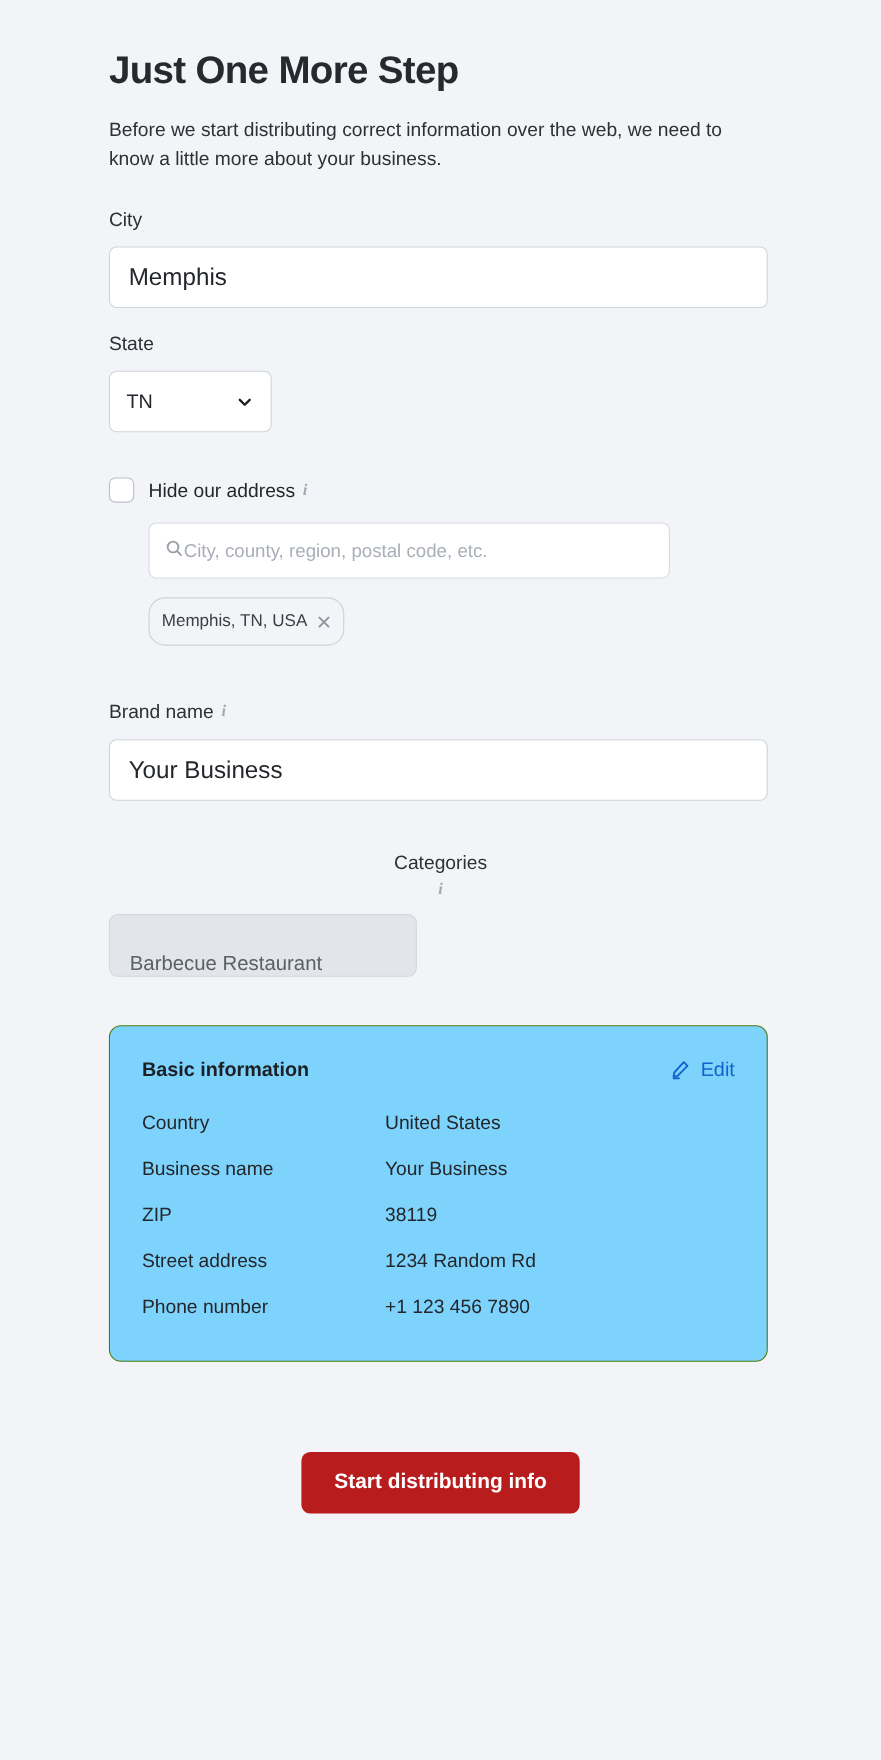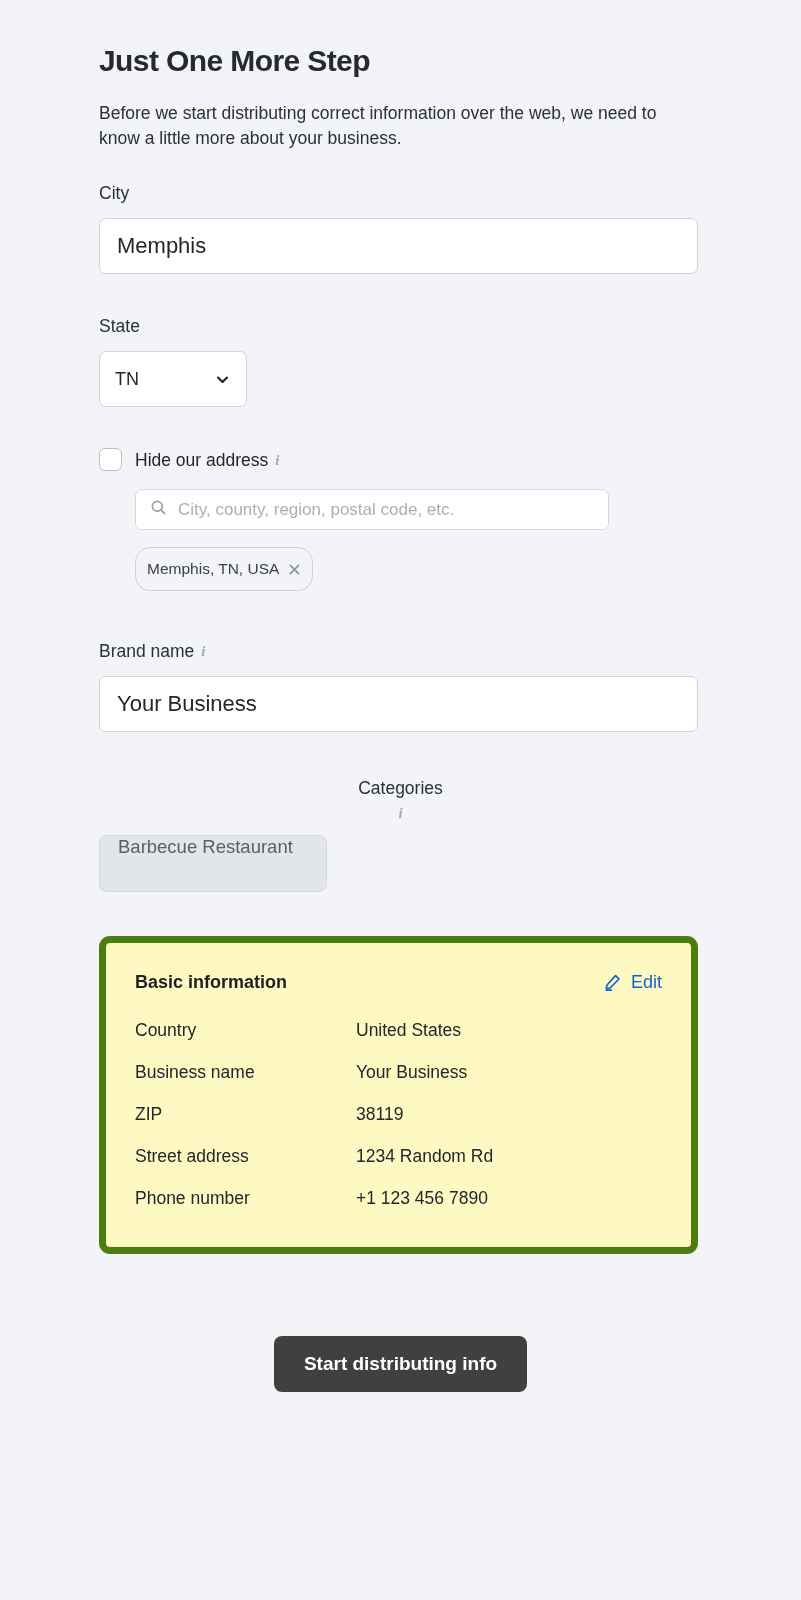--- a/index.html
+++ b/index.html
@@ -19,21 +19,21 @@
     width: 801px;
     height: 1600px;
     box-sizing: border-box;
     padding: 0 99px;
   }
 
   
   .title {
     margin: 0;
     padding-top: 44px;
-    font-size: 30px;
+    font-size: 35px;
     line-height: 1.15;
     font-weight: bold;
     letter-spacing: -0.6px;
     color: #262a2e;
   }
   .subtitle {
     margin: 22px 0 0 0;
     font-size: 17.5px;
     line-height: 1.45;
     color: #2c3136;
@@ -68,21 +68,21 @@
     color: #23262b;
     padding: 0 17px;
     display: flex;
     align-items: center;
     font-family: "Liberation Sans", sans-serif;
   }
 
   .city-label { margin-top: 32px; }
   .city-input { margin-top: 14px; }
 
-  .state-label { margin-top: 42px; }
+  .state-label { margin-top: 22px; }
   .select-box {
     box-sizing: border-box;
     margin-top: 14px;
     width: 148px;
     height: 56px;
     background: #ffffff;
     border: 1px solid #cfd4da;
     border-radius: 7px;
     padding: 0 15px;
     display: flex;
@@ -126,27 +126,26 @@
     display: flex;
     align-items: center;
     gap: 7px;
   }
 
   
   .delivery-search {
     box-sizing: border-box;
     margin: 18px 0 0 36px;
     width: 474px;
-    height: 41px;
+    height: 51px;
     background: #ffffff;
     border: 1px solid #d6dae0;
     border-radius: 7px;
     display: flex;
     align-items: center;
-    gap: 11px;
     padding: 0 14px;
   }
   .search-ph {
     font-size: 17px;
     color: #a9aeb8;
   }
   .tags { margin: 17px 0 0 36px; display: flex; gap: 8px; }
   .tag {
     box-sizing: border-box;
     height: 44px;
@@ -163,38 +162,38 @@
   .tag-x { color: #8d949e; display: flex; align-items: center; }
 
   
   .brand-label { margin-top: 50px; }
   .brand-input { margin-top: 14px; }
   .cat-label { margin-top: 46px; flex-direction: column; }
   .cat-chip {
     box-sizing: border-box;
     margin-top: 14px;
     height: 57px;
-    width: 228px;
+    width: 280px;
     background: #e2e5ea;
     border: 1px solid #d4d8de;
     border-radius: 8px;
     display: flex;
-    align-items: flex-start;
+    align-items: flex-end;
     padding: 0 18px;
     font-size: 18.5px;
     color: #5a6068;
   }
 
   
   .card {
     box-sizing: border-box;
     margin-top: 44px;
     width: 599px;
-    background: #fef9c3;
-    border: 7px solid #4d7c0f;
+    background: #7dd3fc;
+    border: 1px solid #4d7c0f;
     border-radius: 11px;
     padding: 29px 29px 38px 29px;
   }
   .card-head {
     display: flex;
     align-items: center;
     justify-content: space-between;
   }
   .card-title {
     font-size: 18px;
@@ -219,21 +218,21 @@
   .card-row .k { width: 221px; flex: none; }
   .card-row .v { flex: 1; }
 
   
   .submit-wrap {
     margin-top: 82px;
     display: flex;
     justify-content: center;
   }
   .submit-btn {
-    background: #404040;
+    background: #b91c1c;
     color: #ffffff;
     border: none;
     border-radius: 8px;
     height: 56px;
     padding: 0 30px;
     font-size: 19px;
     font-weight: bold;
     font-family: "Liberation Sans", sans-serif;
     cursor: pointer;
   }

